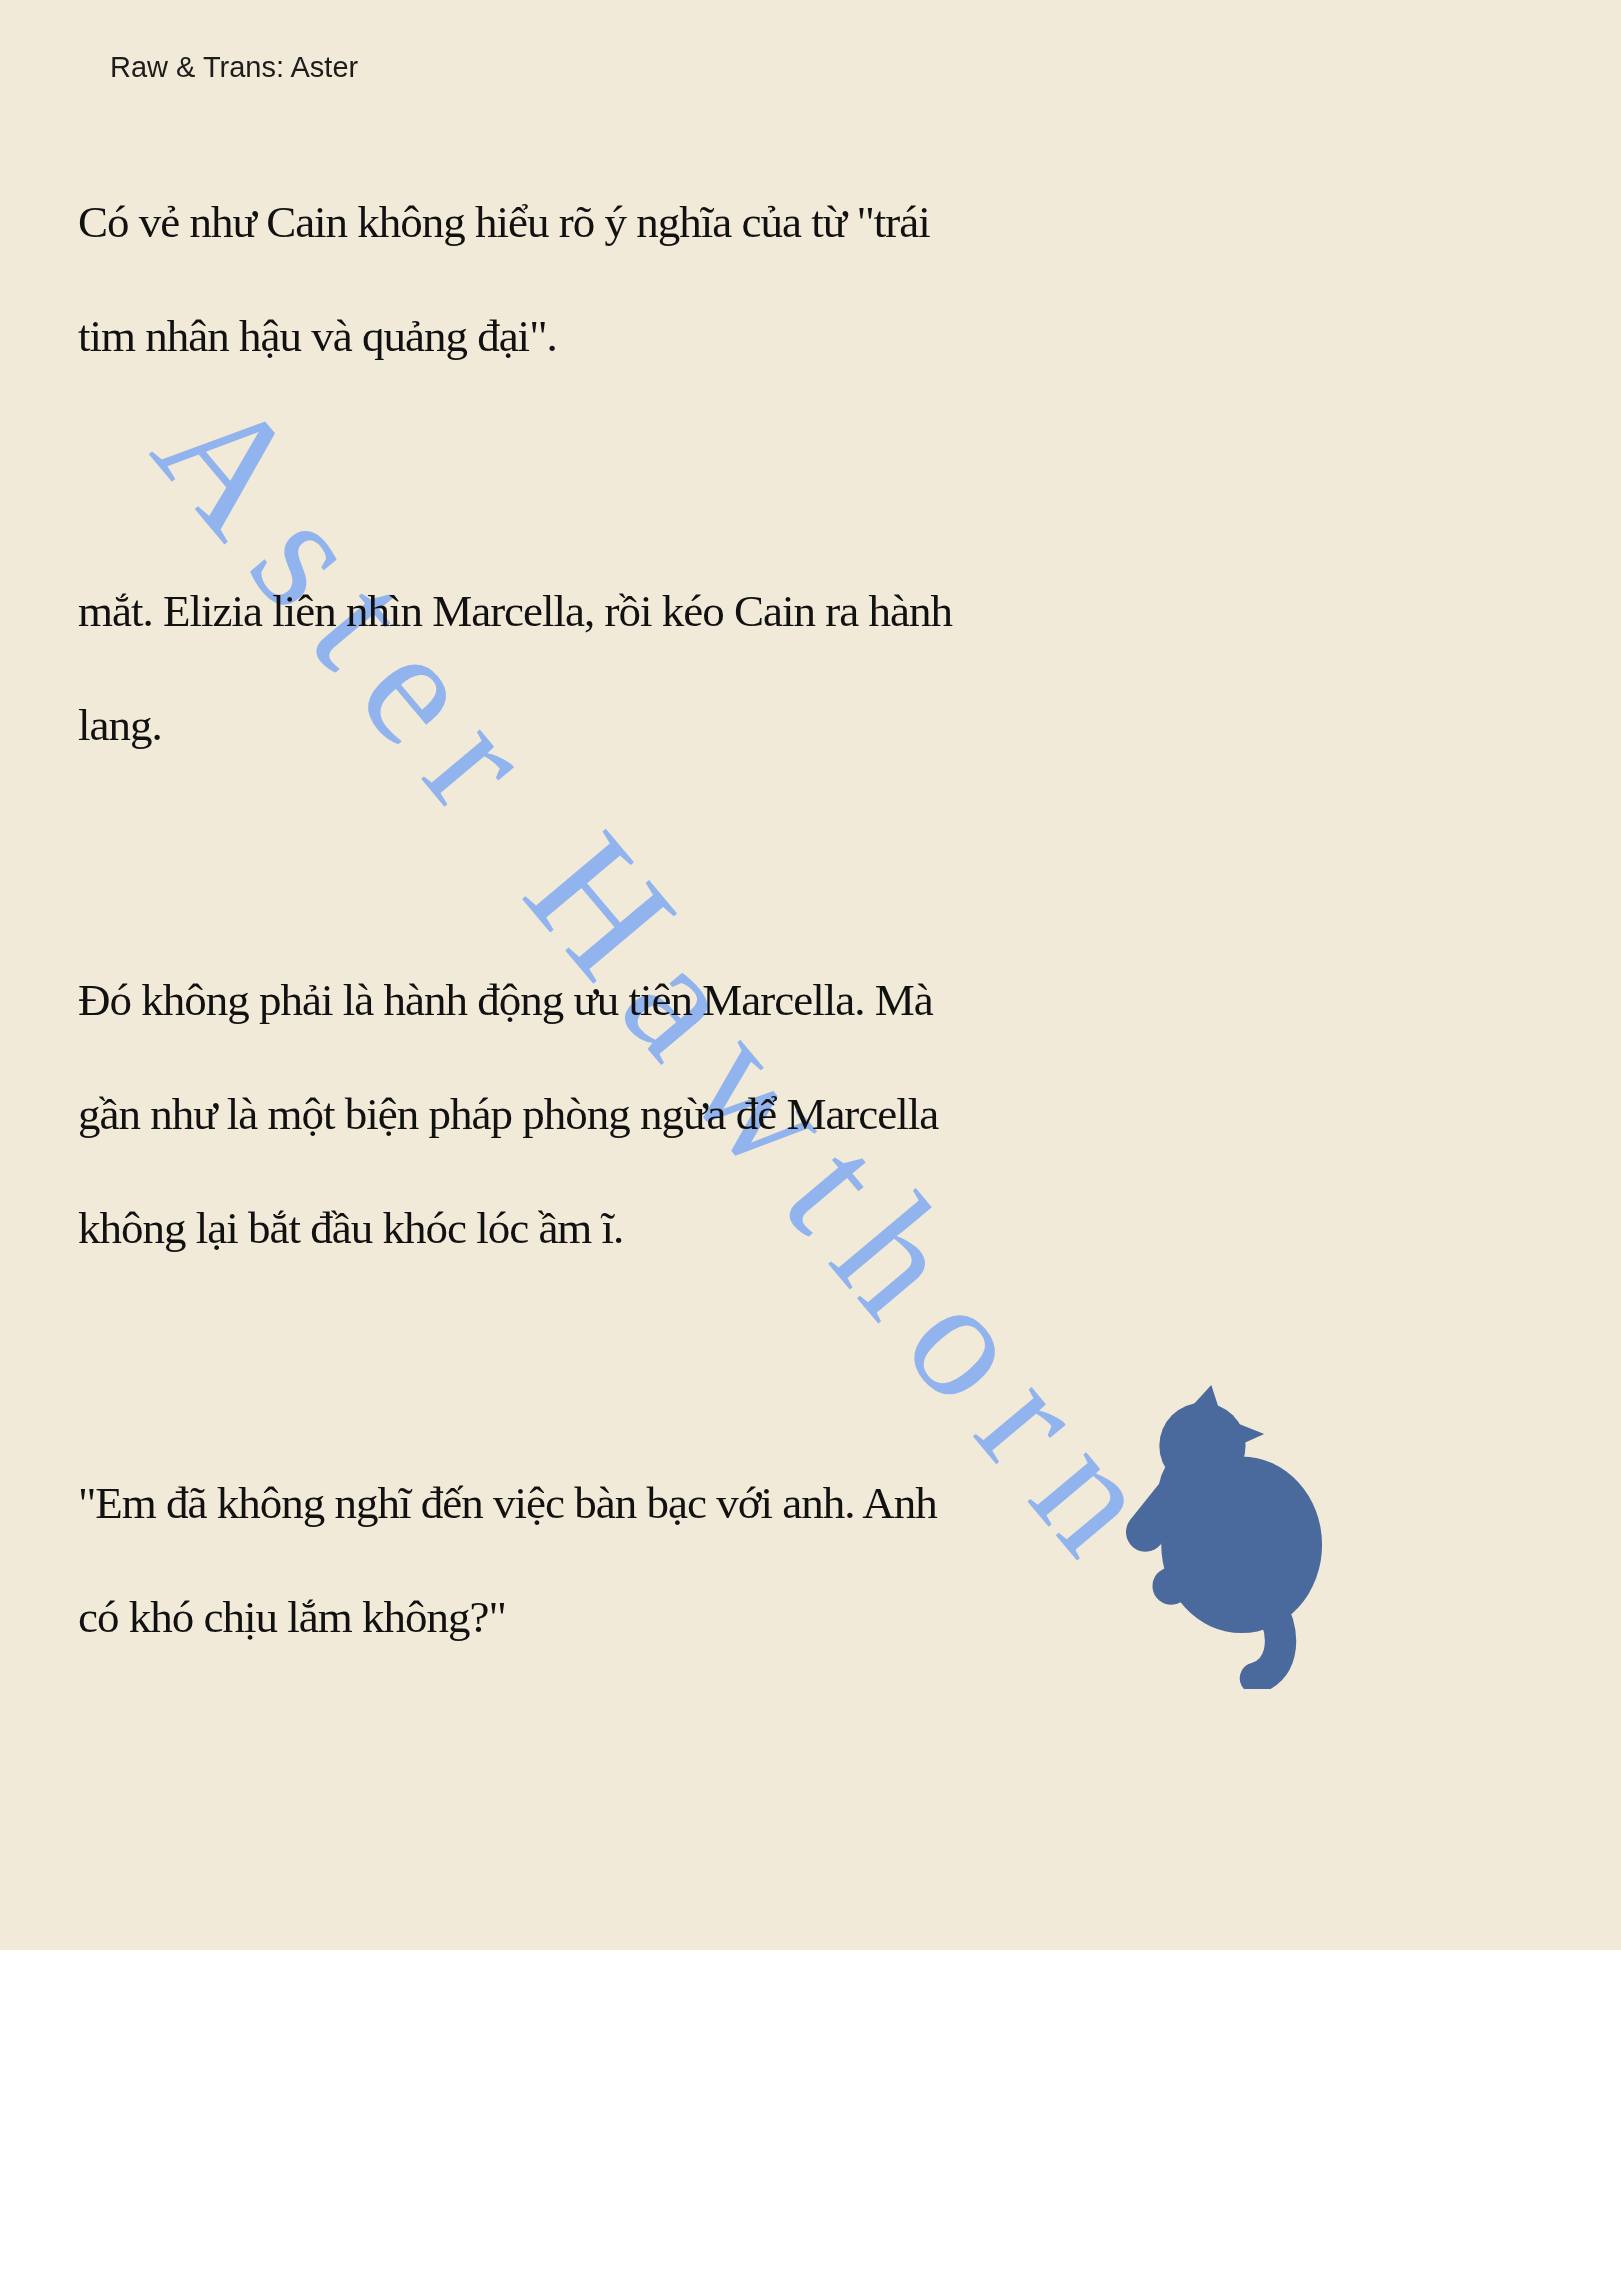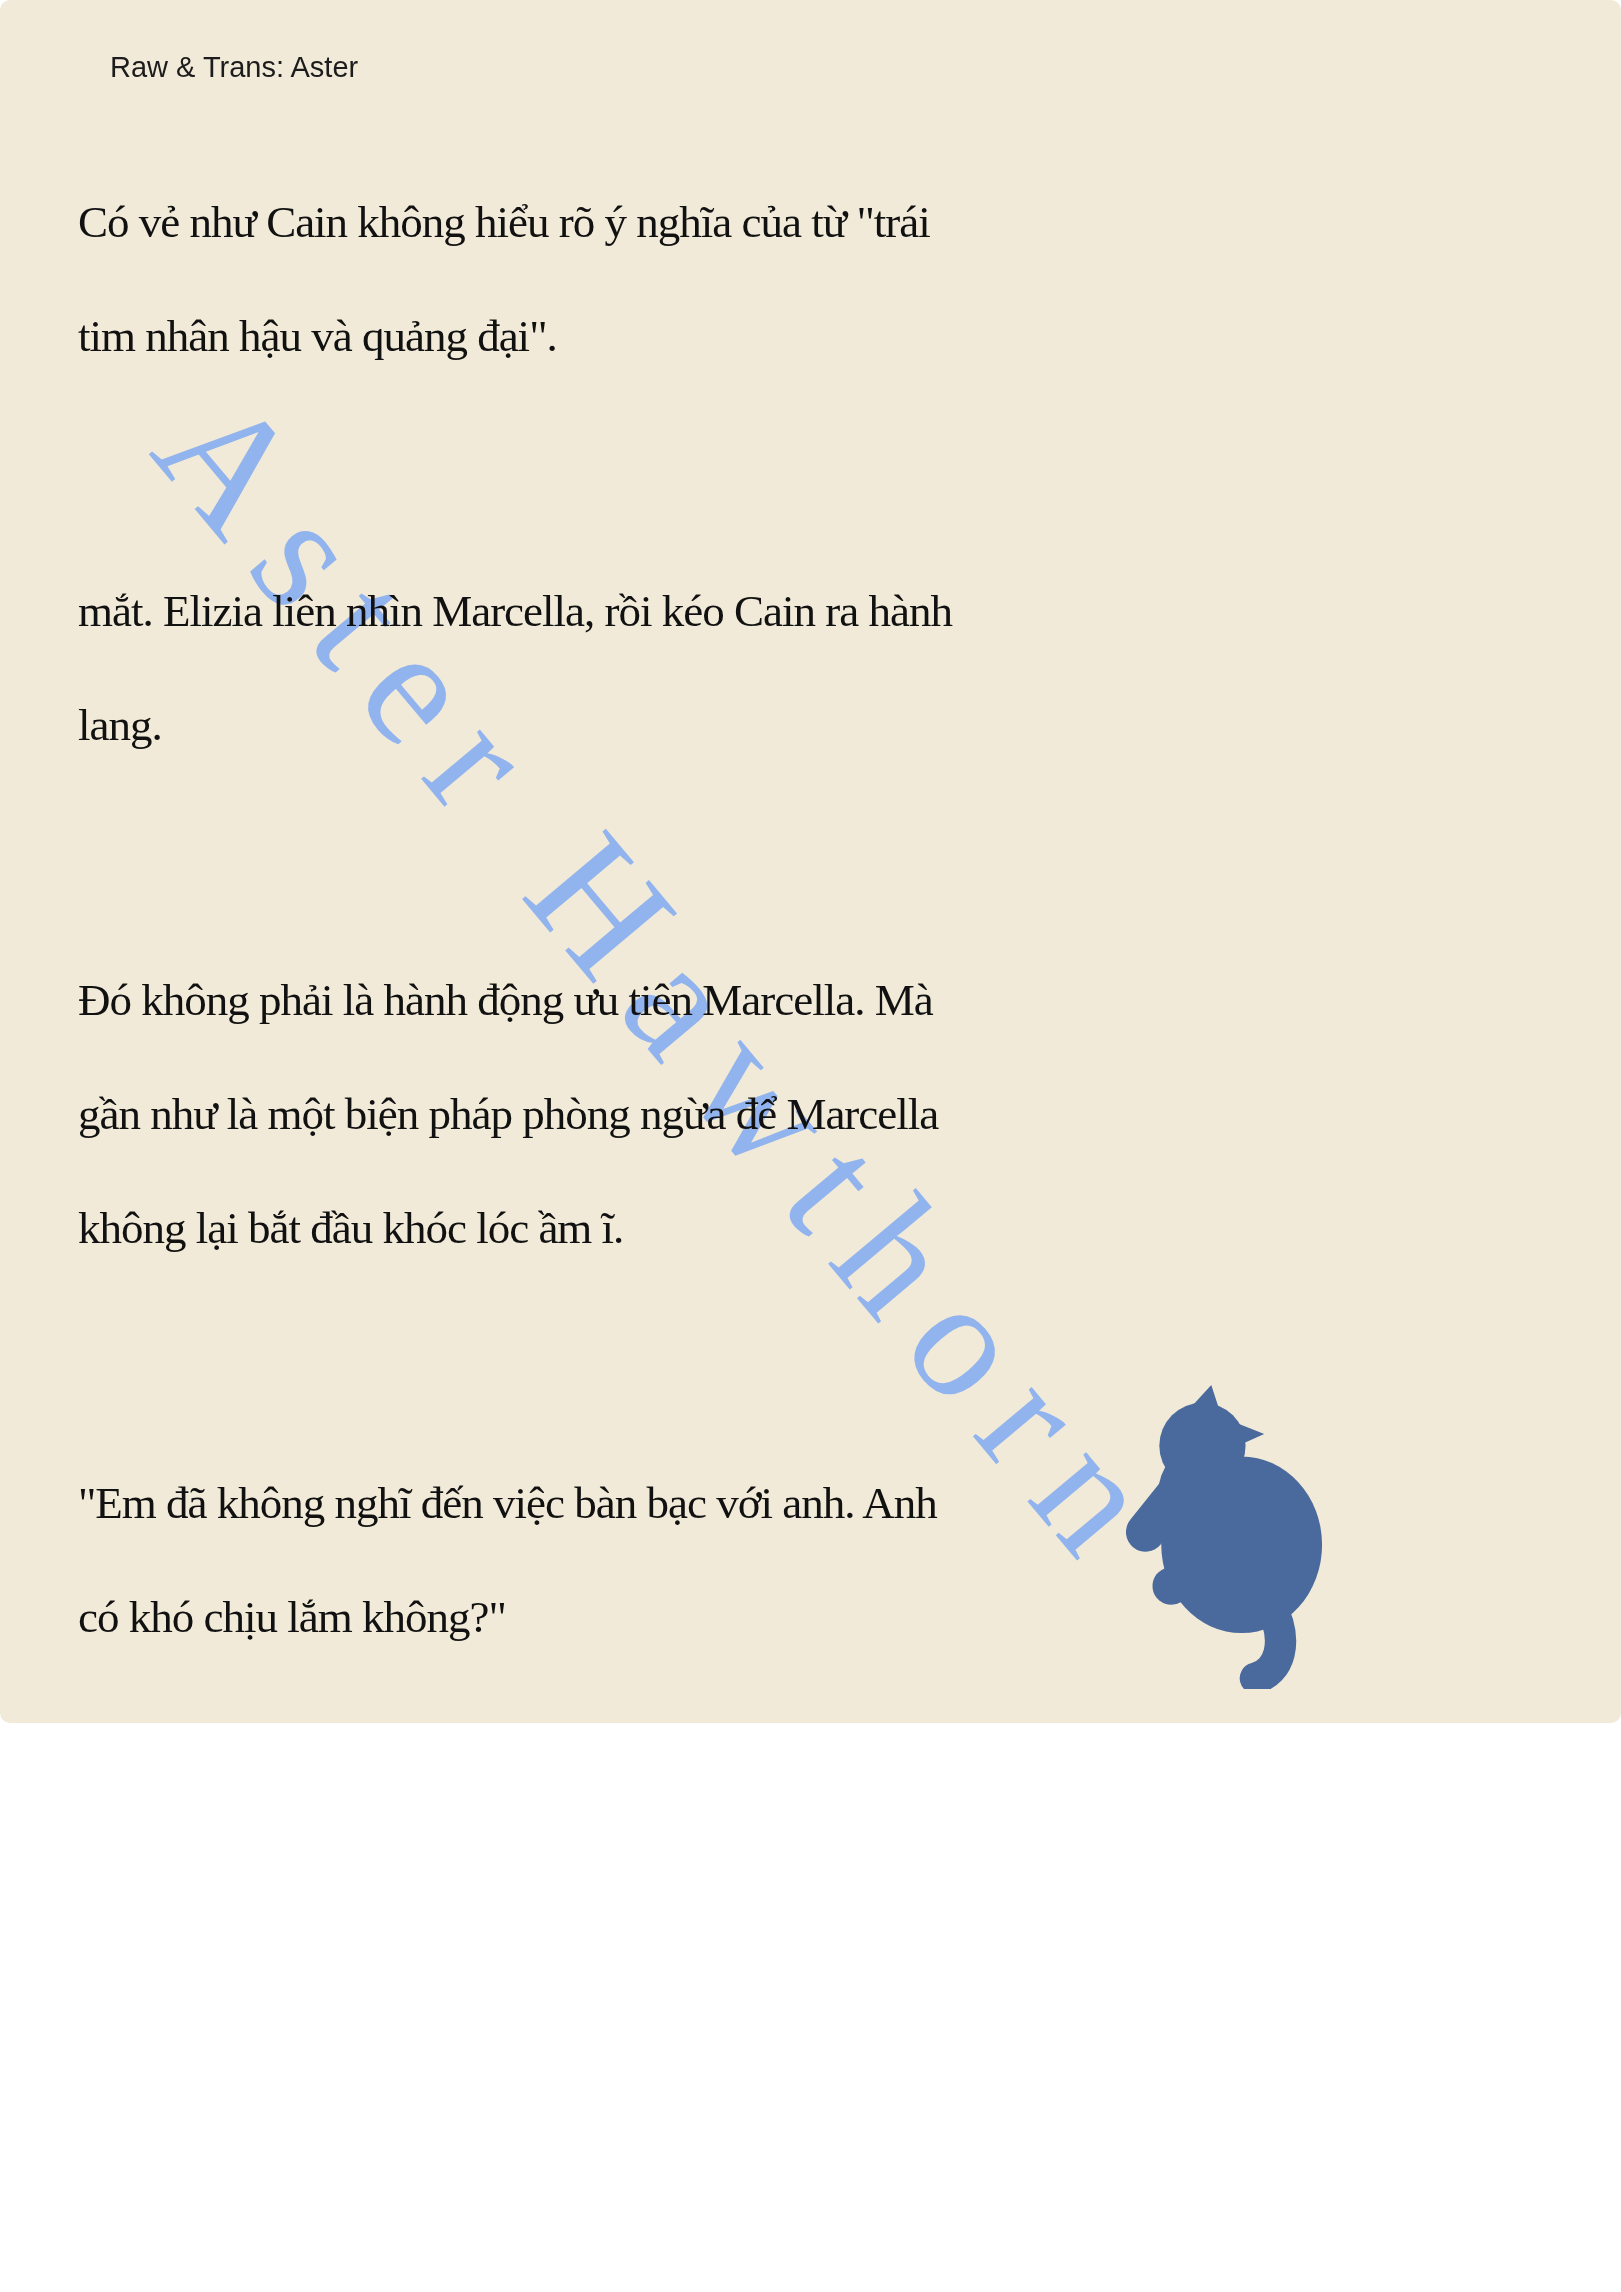--- a/index.html
+++ b/index.html
@@ -1,23 +1,22 @@
 <!DOCTYPE html>
 <html style="--page-bg: #f1ead8; --text: #111111; --watermark: #92b4ee; --footer-green: #3d7d40; --cat-blue: #4a699c; --logo-blue: #9db9e2;"><head>
 <meta charset="utf-8">
 <style>
   html,body{margin:0;padding:0;}
   .page{
     position:relative;
     width:1621px;
-    height:1723px;
+    height:1950px;
     background:var(--page-bg,#f1ead8);
     overflow:hidden;
     font-family:"Liberation Serif", serif;
-    border-radius:10px;
   }
   .header{
     position:absolute;
     left:110px;
     top:51px;
     font-family:"Liberation Sans", sans-serif;
     font-size:29px;
     color:#1c1c1c;
     z-index:4;
   }

